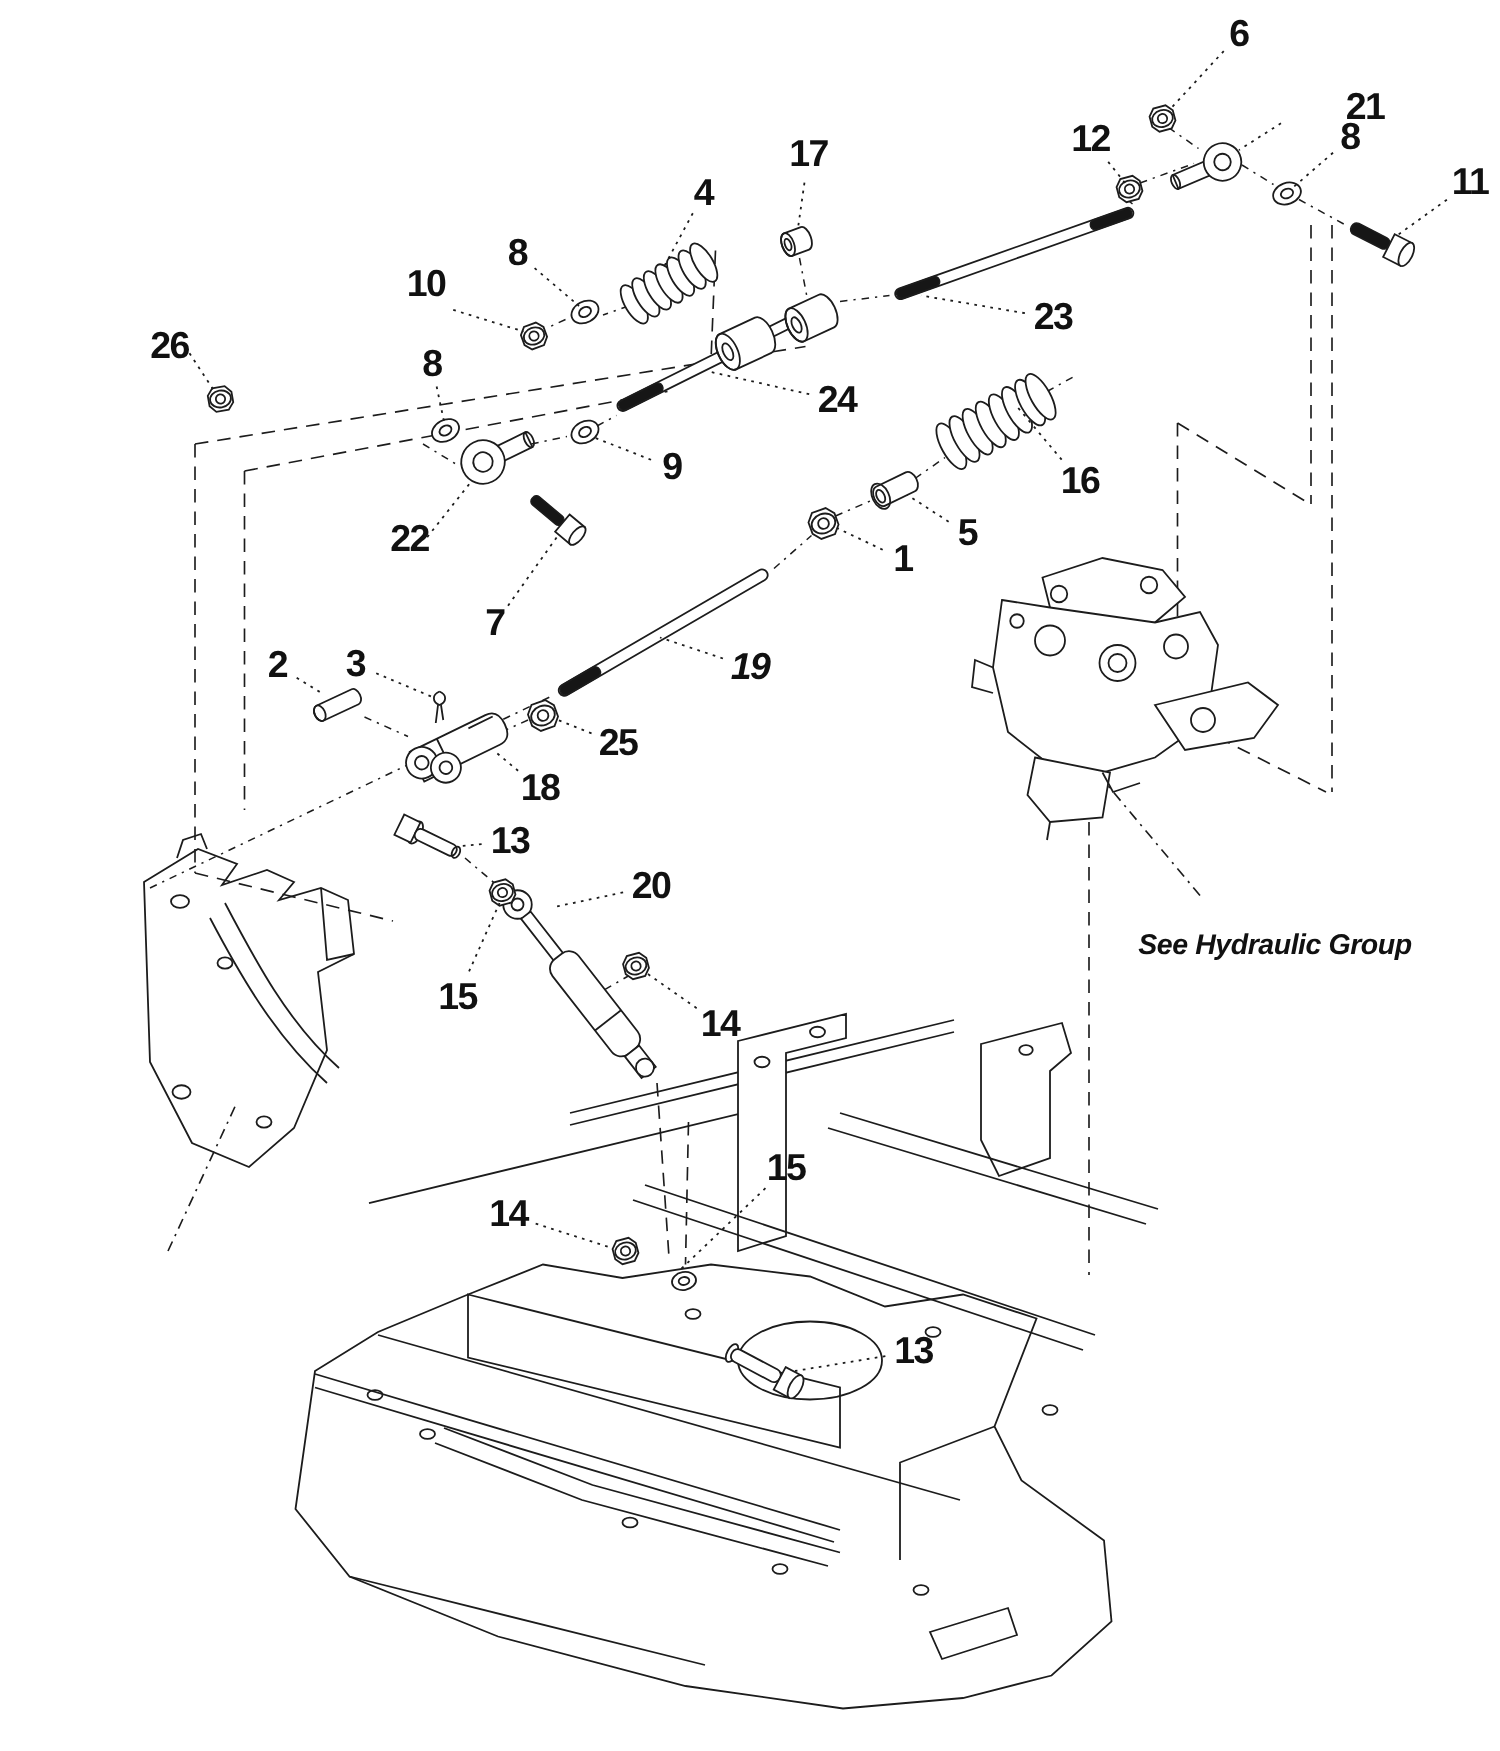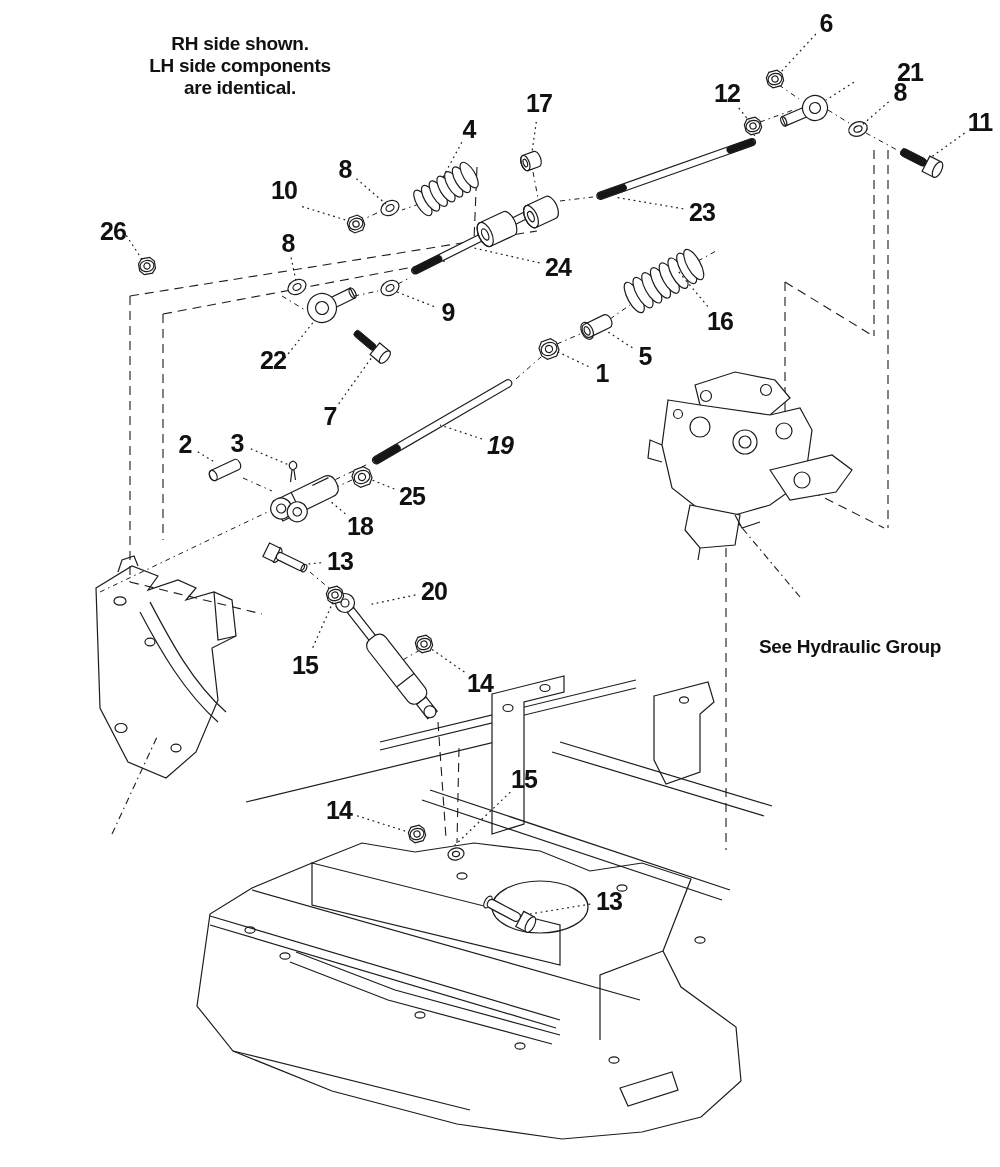--- a/index.html
+++ b/index.html
@@ -334,26 +334,21 @@
       <line x1="415.41355162305365" y1="594.9425799587463" x2="368" y2="605" stroke="#1c1c1c" stroke-width="1.2" stroke-dasharray="1.8 3.6"></line>
       <line x1="312.7166308550155" y1="647.6375805762151" x2="333" y2="602" stroke="#1c1c1c" stroke-width="1.2" stroke-dasharray="1.8 3.6"></line>
       <line x1="464.43459351013826" y1="672.1042154570968" x2="430" y2="648" stroke="#1c1c1c" stroke-width="1.2" stroke-dasharray="1.8 3.6"></line>
       <line x1="510.2782020396236" y1="792.1420036803605" x2="453" y2="847" stroke="#1c1c1c" stroke-width="1.2" stroke-dasharray="1.8 3.6"></line>
       <line x1="357.1021410865154" y1="815.7716971580194" x2="408" y2="832" stroke="#1c1c1c" stroke-width="1.2" stroke-dasharray="1.8 3.6"></line>
       <line x1="590.2521410478793" y1="904.08509071364" x2="530" y2="914" stroke="#1c1c1c" stroke-width="1.2" stroke-dasharray="1.8 3.6"></line>
       <line x1="800" y1="597" x2="738" y2="523" stroke="#1c1c1c" stroke-width="1.1" stroke-dasharray="7 4 1.5 4"></line>
       <line x1="112" y1="834" x2="157" y2="737" stroke="#1c1c1c" stroke-width="1.1" stroke-dasharray="7 4 1.5 4"></line>
     </svg>
 
-  <div class="note" id="note-rh" style="left: 240px; top: 33px; transform: translateX(-50%);">
-      <div>RH side shown.</div>
-      <div>LH side components</div>
-      <div>are identical.</div>
-    </div>
-  <div class="note" id="note-hyd" style="left: 850px; top: 636px; transform: translateX(-50%);">
+  <div class="note" id="note-hyd" style="left: 850px; top: 620px; transform: translateX(-50%); font-style: italic;">
     <div>See Hydraulic Group</div>
   </div>
 
   <div id="labels">
       <div class="callout" style="left: 826px; top: 23px;">6</div>
       <div class="callout" style="left: 910px; top: 72px;">21</div>
       <div class="callout" style="left: 727px; top: 93px;">12</div>
       <div class="callout" style="left: 900px; top: 92px;">8</div>
       <div class="callout" style="left: 980px; top: 122px;">11</div>
       <div class="callout" style="left: 539px; top: 103px;">17</div>

